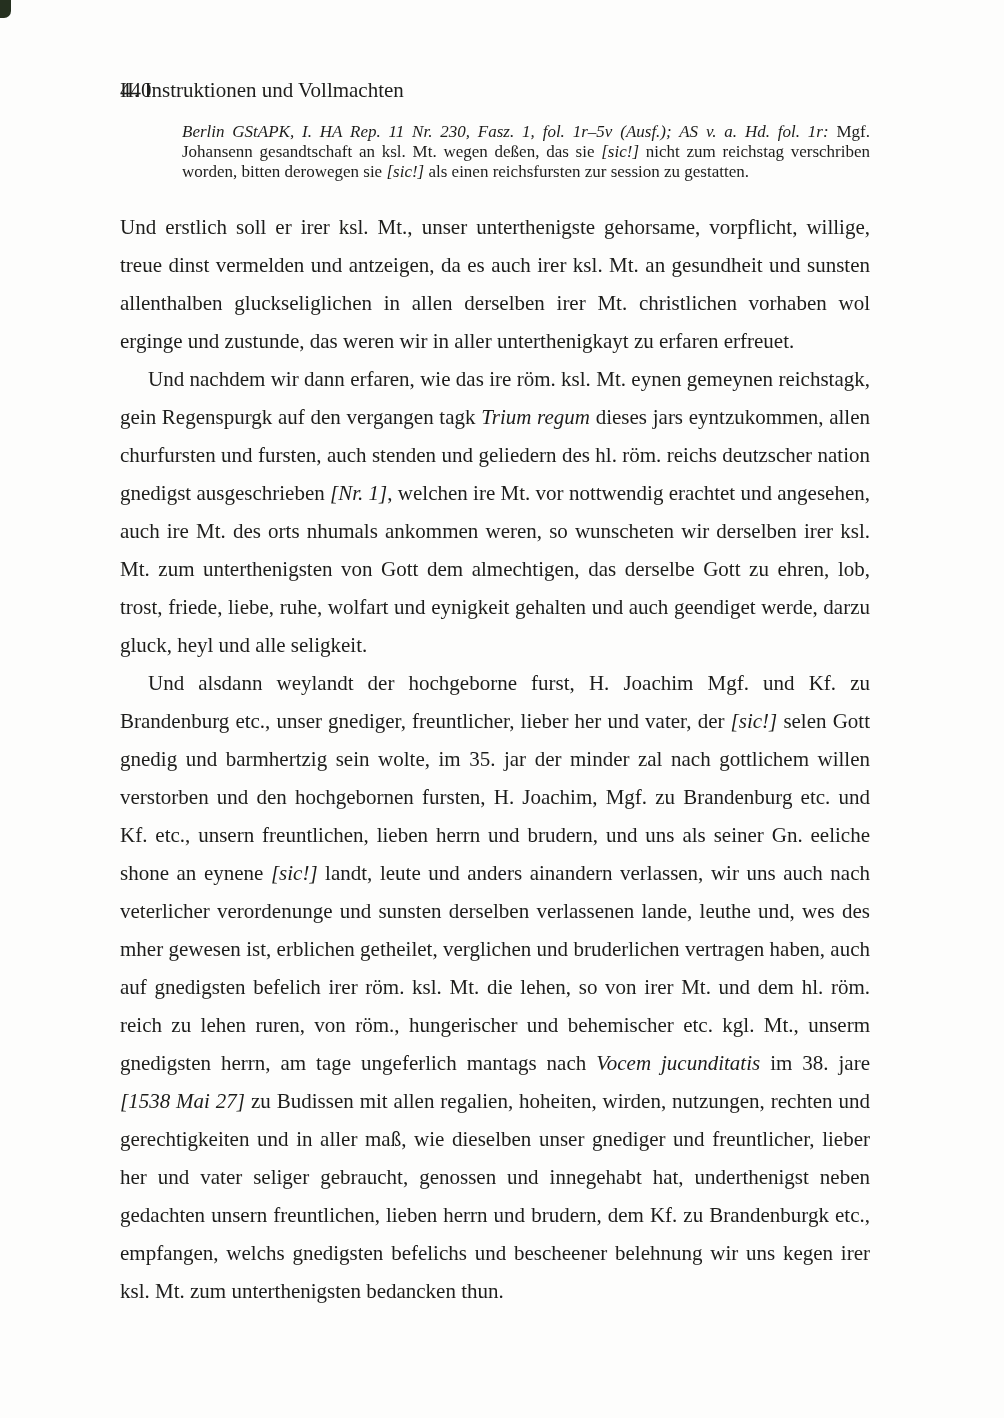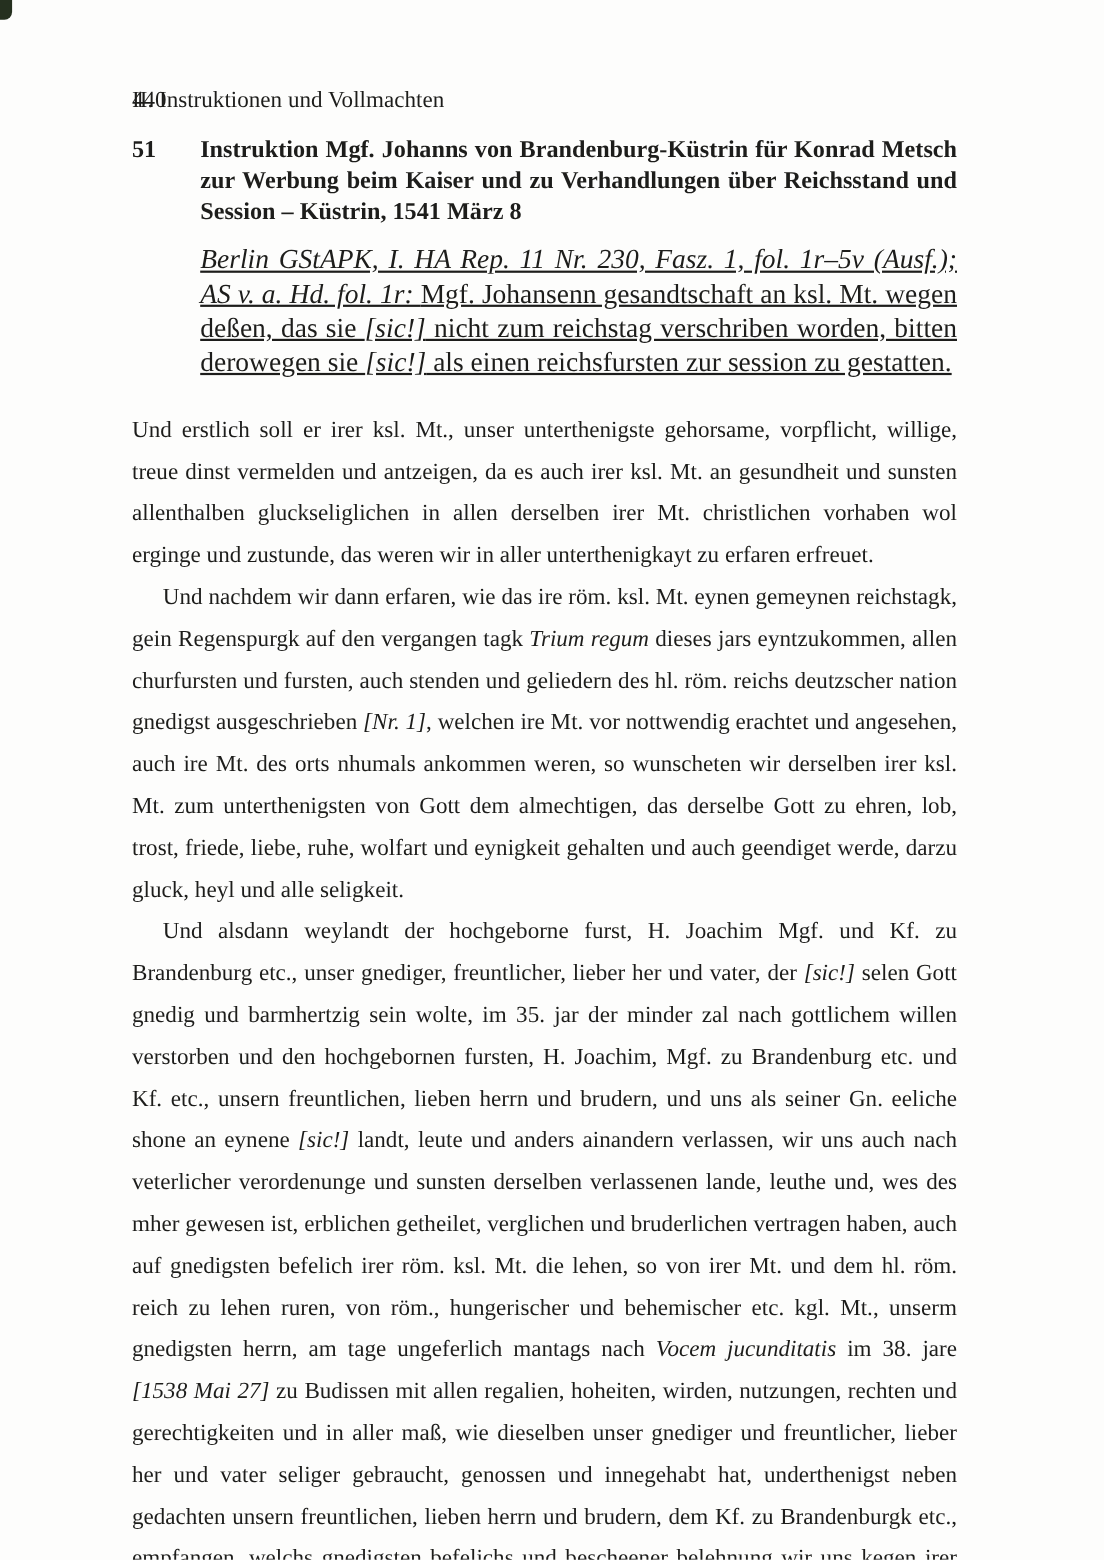--- a/index.html
+++ b/index.html
@@ -62,24 +62,23 @@
   }
   .entry-title {
     margin: 0;
     font-weight: bold;
     font-size: 22px;
     line-height: 28px;
     text-align: justify;
   }
   .source-note {
     margin: 0 0 26px 62px;
-    font-size: 25px;
-    line-height: 31px;
+    font-size: 17px;
+    line-height: 20px;
     text-align: justify;
-    text-decoration: underline;
   }
   .body-par {
     margin: 0;
     font-size: 21px;
     line-height: 38px;
     text-align: justify;
   }
   .body-par.indent {
     text-indent: 28px;
   }
@@ -95,24 +94,20 @@
 
 <div class="scan-corner"></div>
 
 <div class="page">
 
   <header class="running-head">
     <span class="page-num">440</span>
     <span class="head-title">II. Instruktionen und Vollmachten</span>
   </header>
 
-  <section class="entry-heading">
-    <span class="entry-num">51</span>
-    <h1 class="entry-title">Instruktion Mgf. Johanns von Brandenburg-Küstrin für Konrad Metsch zur Werbung beim Kaiser und zu Verhandlungen über Reichsstand und Session – Küstrin, 1541 März 8</h1>
-  </section>
 
   <p class="source-note"><span class="it">Berlin GStAPK, I. HA Rep. 11 Nr. 230, Fasz. 1, fol. 1r–5v (Ausf.); AS v. a. Hd. fol. 1r: </span><span class="rm">Mgf. Johansenn gesandtschaft an ksl. Mt. wegen deßen, das sie </span><span class="it">[sic!]</span><span class="rm"> nicht zum reichstag verschriben worden, bitten derowegen sie </span><span class="it">[sic!]</span><span class="rm"> als einen reichsfursten zur session zu gestatten.</span></p>
 
   <div class="body-text">
 
     <p class="body-par"><span class="rm">Und erstlich soll er irer ksl. Mt., unser unterthenigste gehorsame, vorpflicht, willige, treue dinst vermelden und antzeigen, da es auch irer ksl. Mt. an gesundheit und sunsten allenthalben gluckseliglichen in allen derselben irer Mt. christlichen vorhaben wol erginge und zustunde, das weren wir in aller unterthenigkayt zu erfaren erfreuet.</span></p>
 
     <p class="body-par indent"><span class="rm">Und nachdem wir dann erfaren, wie das ire röm. ksl. Mt. eynen gemeynen reichstagk, gein Regenspurgk auf den vergangen tagk </span><span class="it">Trium regum</span><span class="rm"> dieses jars eyntzukommen, allen churfursten und fursten, auch stenden und geliedern des hl. röm. reichs deutzscher nation gnedigst ausgeschrieben </span><span class="it">[Nr. 1]</span><span class="rm">, welchen ire Mt. vor nottwendig erachtet und angesehen, auch ire Mt. des orts nhumals ankommen weren, so wunscheten wir derselben irer ksl. Mt. zum unterthenigsten von Gott dem almechtigen, das derselbe Gott zu ehren, lob, trost, friede, liebe, ruhe, wolfart und eynigkeit gehalten und auch geendiget werde, darzu gluck, heyl und alle seligkeit.</span></p>
 
     <p class="body-par indent"><span class="rm">Und alsdann weylandt der hochgeborne furst, H. Joachim Mgf. und Kf. zu Brandenburg etc., unser gnediger, freuntlicher, lieber her und vater, der </span><span class="it">[sic!]</span><span class="rm"> selen Gott gnedig und barmhertzig sein wolte, im 35. jar der minder zal nach gottlichem willen verstorben und den hochgebornen fursten, H. Joachim, Mgf. zu Brandenburg etc. und Kf. etc., unsern freuntlichen, lieben herrn und brudern, und uns als seiner Gn. eeliche shone an eynene </span><span class="it">[sic!]</span><span class="rm"> landt, leute und anders ainandern verlassen, wir uns auch nach veterlicher verordenunge und sunsten derselben verlassenen lande, leuthe und, wes des mher gewesen ist, erblichen getheilet, verglichen und bruderlichen vertragen haben, auch auf gnedigsten befelich irer röm. ksl. Mt. die lehen, so von irer Mt. und dem hl. röm. reich zu lehen ruren, von röm., hungerischer und behemischer etc. kgl. Mt., unserm gnedigsten herrn, am tage ungeferlich mantags nach </span><span class="it">Vocem jucunditatis</span><span class="rm"> im 38. jare </span><span class="it">[1538 Mai 27]</span><span class="rm"> zu Budissen mit allen regalien, hoheiten, wirden, nutzungen, rechten und gerechtigkeiten und in aller maß, wie dieselben unser gnediger und freuntlicher, lieber her und vater seliger gebraucht, genossen und innegehabt hat, underthenigst neben gedachten unsern freuntlichen, lieben herrn und brudern, dem Kf. zu Brandenburgk etc., empfangen, welchs gnedigsten befelichs und bescheener belehnung wir uns kegen irer ksl. Mt. zum unterthenigsten bedancken thun.</span></p>

